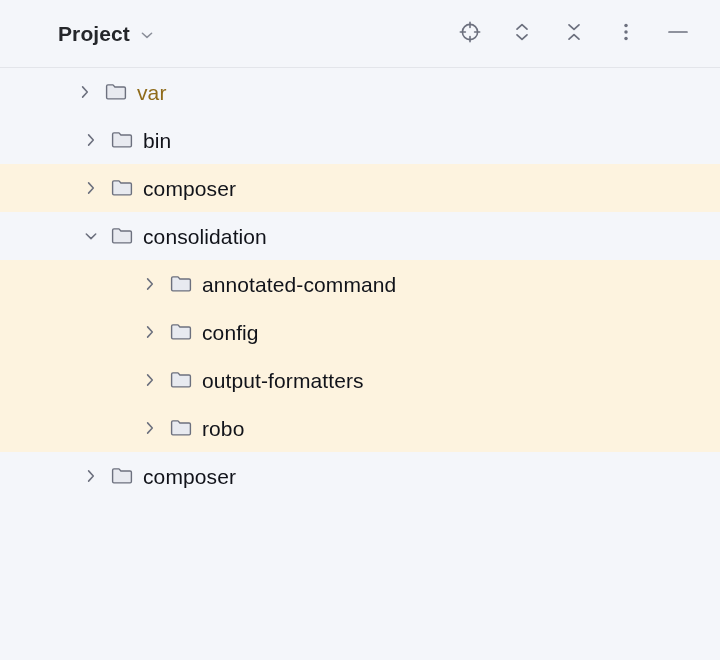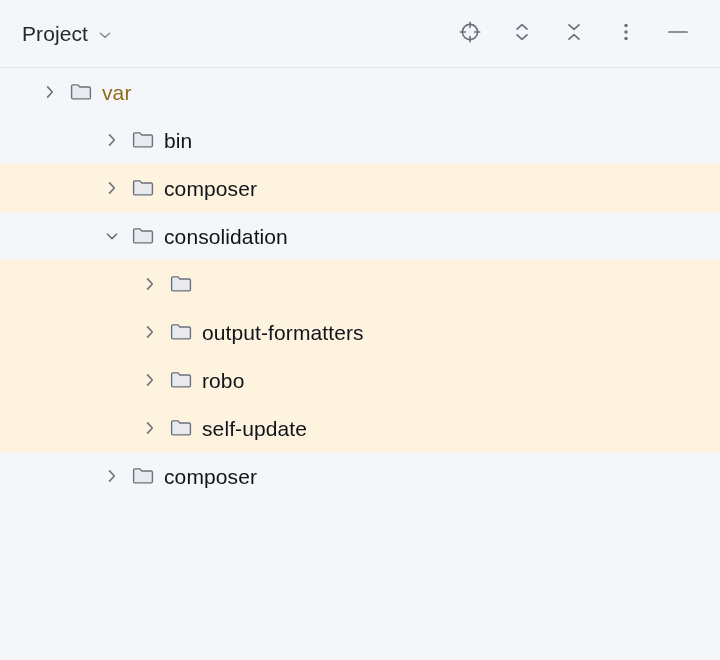--- a/index.html
+++ b/index.html
@@ -39,24 +39,25 @@
 
   .title-group {
     display: flex;
     align-items: center;
     gap: 9px;
     cursor: default;
   }
 
   .tw-title {
     font-size: 21px;
-    font-weight: normal;
+    font-weight: bold;
     color: #25272B;
     letter-spacing: 0.1px;
     white-space: nowrap;
+    margin-left: 36px;
   }
 
   .title-chevron {
     display: block;
     width: 16px;
     height: 16px;
     margin-top: 3px;
   }
 
   .header-spacer { flex: 1 1 auto; }
@@ -125,22 +126,22 @@
   .node-label {
     margin-left: 9px;
     font-size: 21px;
     color: #11131A;
     line-height: 1;
     letter-spacing: 0.1px;
   }
   .node-label.excluded { color: #8F6B1A; }
 
   
-  .d1 { padding-left: 37px; }
-  .d2 { padding-left: 99px; }
+  .d1 { padding-left: 72px; }
+  .d2 { padding-left: 78px; }
   .d3 { padding-left: 137px; }
 </style>
 </head>
 <body>
 
 <div id="app">
 
   <div class="toolwindow-header">
 
     <div class="title-group">
@@ -261,60 +262,61 @@
         <span class="twisty">
           <svg width="18" height="18" viewBox="0 0 18 18" fill="none" aria-hidden="true">
             <path d="M6.6 3.9 L11.3 9 L6.6 14.1" stroke="#6C707E" stroke-width="1.55" stroke-linecap="round" stroke-linejoin="round"></path>
           </svg>
         </span>
         <span class="folder-icon">
           <svg width="24" height="24" viewBox="0 0 24 24" fill="none" aria-hidden="true">
             <path d="M2.6 6.2 a1.3 1.3 0 0 1 1.3-1.3 H9 l1.9 2.1 H20.1 a1.3 1.3 0 0 1 1.3 1.3 V17.6 a1.3 1.3 0 0 1 -1.3 1.3 H3.9 a1.3 1.3 0 0 1 -1.3 -1.3 Z" fill="#E8EAF0" stroke="#6C707E" stroke-width="1.4" stroke-linejoin="round"></path>
           </svg>
         </span>
+        <span class="node-label">annotated-command</span>
       </div>
       <div class="tree-row d3 hl">
         <span class="twisty">
           <svg width="18" height="18" viewBox="0 0 18 18" fill="none" aria-hidden="true">
             <path d="M6.6 3.9 L11.3 9 L6.6 14.1" stroke="#6C707E" stroke-width="1.55" stroke-linecap="round" stroke-linejoin="round"></path>
           </svg>
         </span>
         <span class="folder-icon">
           <svg width="24" height="24" viewBox="0 0 24 24" fill="none" aria-hidden="true">
             <path d="M2.6 6.2 a1.3 1.3 0 0 1 1.3-1.3 H9 l1.9 2.1 H20.1 a1.3 1.3 0 0 1 1.3 1.3 V17.6 a1.3 1.3 0 0 1 -1.3 1.3 H3.9 a1.3 1.3 0 0 1 -1.3 -1.3 Z" fill="#E8EAF0" stroke="#6C707E" stroke-width="1.4" stroke-linejoin="round"></path>
           </svg>
         </span>
+        <span class="node-label">config</span>
+      </div>
+      <div class="tree-row d3 hl">
+        <span class="twisty">
+          <svg width="18" height="18" viewBox="0 0 18 18" fill="none" aria-hidden="true">
+            <path d="M6.6 3.9 L11.3 9 L6.6 14.1" stroke="#6C707E" stroke-width="1.55" stroke-linecap="round" stroke-linejoin="round"></path>
+          </svg>
+        </span>
+        <span class="folder-icon">
+          <svg width="24" height="24" viewBox="0 0 24 24" fill="none" aria-hidden="true">
+            <path d="M2.6 6.2 a1.3 1.3 0 0 1 1.3-1.3 H9 l1.9 2.1 H20.1 a1.3 1.3 0 0 1 1.3 1.3 V17.6 a1.3 1.3 0 0 1 -1.3 1.3 H3.9 a1.3 1.3 0 0 1 -1.3 -1.3 Z" fill="#E8EAF0" stroke="#6C707E" stroke-width="1.4" stroke-linejoin="round"></path>
+          </svg>
+        </span>
         <span class="node-label">output-formatters</span>
       </div>
       <div class="tree-row d3 hl">
         <span class="twisty">
           <svg width="18" height="18" viewBox="0 0 18 18" fill="none" aria-hidden="true">
             <path d="M6.6 3.9 L11.3 9 L6.6 14.1" stroke="#6C707E" stroke-width="1.55" stroke-linecap="round" stroke-linejoin="round"></path>
           </svg>
         </span>
         <span class="folder-icon">
           <svg width="24" height="24" viewBox="0 0 24 24" fill="none" aria-hidden="true">
             <path d="M2.6 6.2 a1.3 1.3 0 0 1 1.3-1.3 H9 l1.9 2.1 H20.1 a1.3 1.3 0 0 1 1.3 1.3 V17.6 a1.3 1.3 0 0 1 -1.3 1.3 H3.9 a1.3 1.3 0 0 1 -1.3 -1.3 Z" fill="#E8EAF0" stroke="#6C707E" stroke-width="1.4" stroke-linejoin="round"></path>
           </svg>
         </span>
         <span class="node-label">robo</span>
       </div>
-      <div class="tree-row d3 hl">
-        <span class="twisty">
-          <svg width="18" height="18" viewBox="0 0 18 18" fill="none" aria-hidden="true">
-            <path d="M6.6 3.9 L11.3 9 L6.6 14.1" stroke="#6C707E" stroke-width="1.55" stroke-linecap="round" stroke-linejoin="round"></path>
-          </svg>
-        </span>
-        <span class="folder-icon">
-          <svg width="24" height="24" viewBox="0 0 24 24" fill="none" aria-hidden="true">
-            <path d="M2.6 6.2 a1.3 1.3 0 0 1 1.3-1.3 H9 l1.9 2.1 H20.1 a1.3 1.3 0 0 1 1.3 1.3 V17.6 a1.3 1.3 0 0 1 -1.3 1.3 H3.9 a1.3 1.3 0 0 1 -1.3 -1.3 Z" fill="#E8EAF0" stroke="#6C707E" stroke-width="1.4" stroke-linejoin="round"></path>
-          </svg>
-        </span>
-        <span class="node-label">self-update</span>
-      </div>
       <div class="tree-row d2">
         <span class="twisty">
           <svg width="18" height="18" viewBox="0 0 18 18" fill="none" aria-hidden="true">
             <path d="M6.6 3.9 L11.3 9 L6.6 14.1" stroke="#6C707E" stroke-width="1.55" stroke-linecap="round" stroke-linejoin="round"></path>
           </svg>
         </span>
         <span class="folder-icon">
           <svg width="24" height="24" viewBox="0 0 24 24" fill="none" aria-hidden="true">
             <path d="M2.6 6.2 a1.3 1.3 0 0 1 1.3-1.3 H9 l1.9 2.1 H20.1 a1.3 1.3 0 0 1 1.3 1.3 V17.6 a1.3 1.3 0 0 1 -1.3 1.3 H3.9 a1.3 1.3 0 0 1 -1.3 -1.3 Z" fill="#E8EAF0" stroke="#6C707E" stroke-width="1.4" stroke-linejoin="round"></path>
           </svg>

